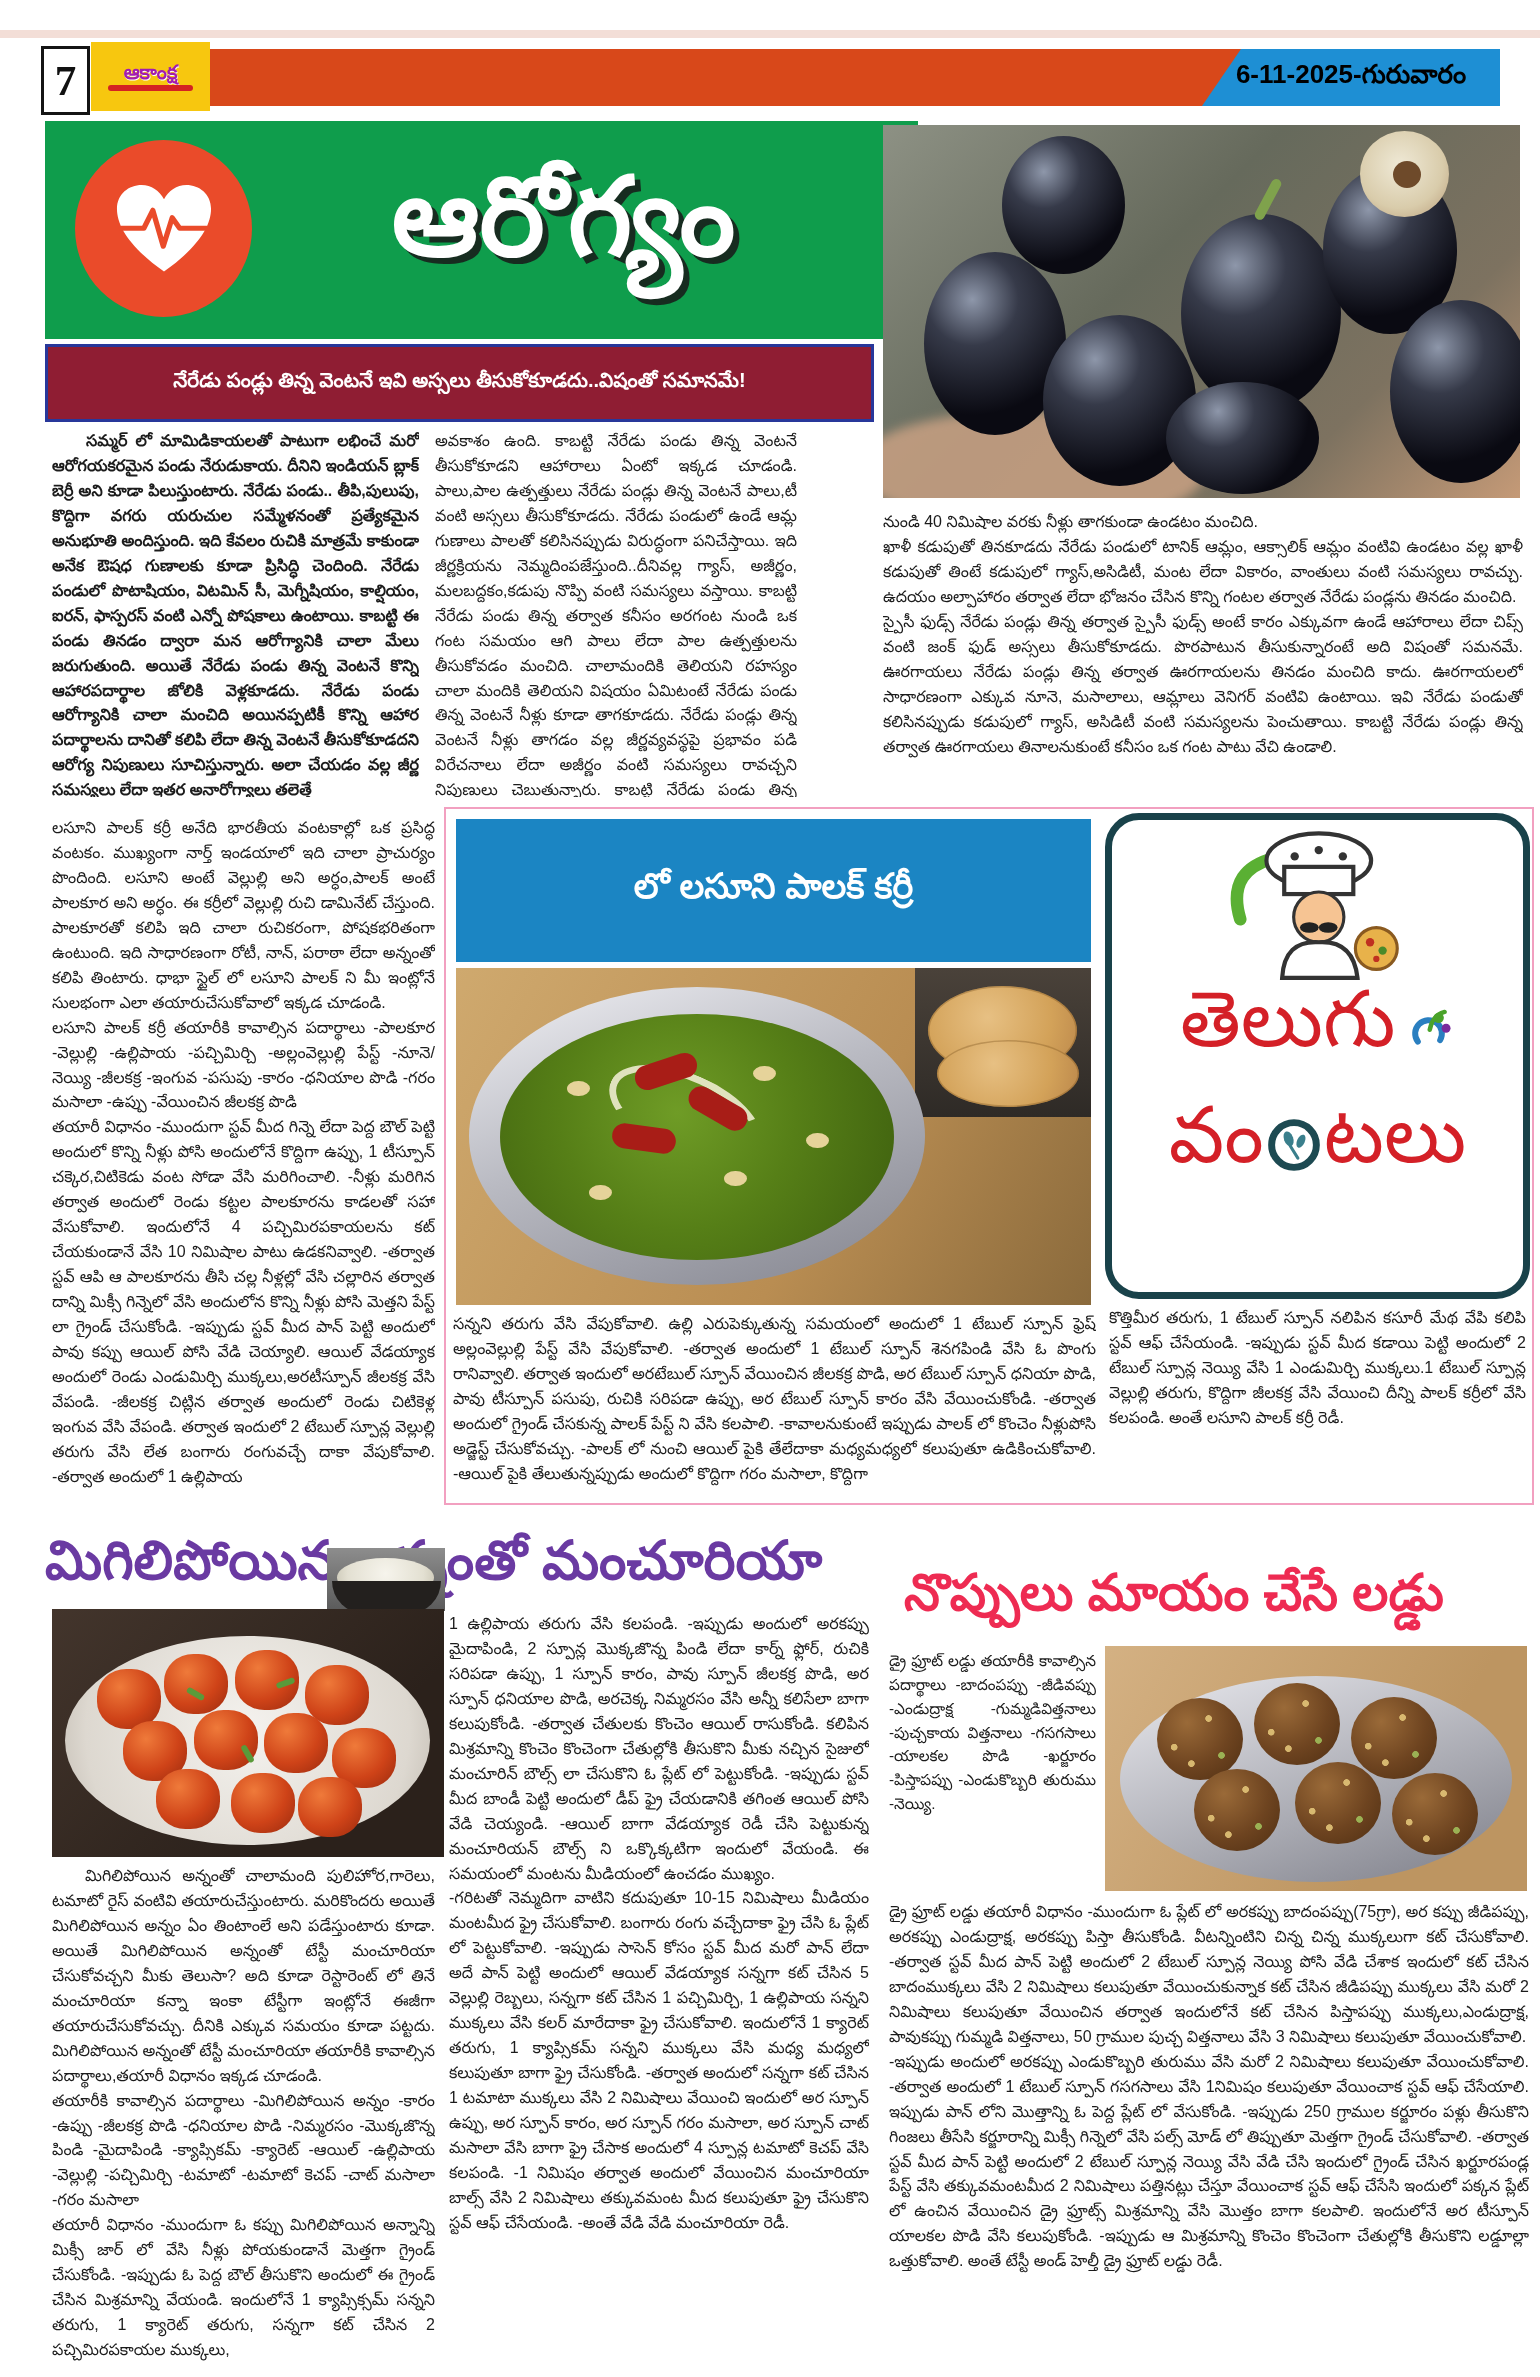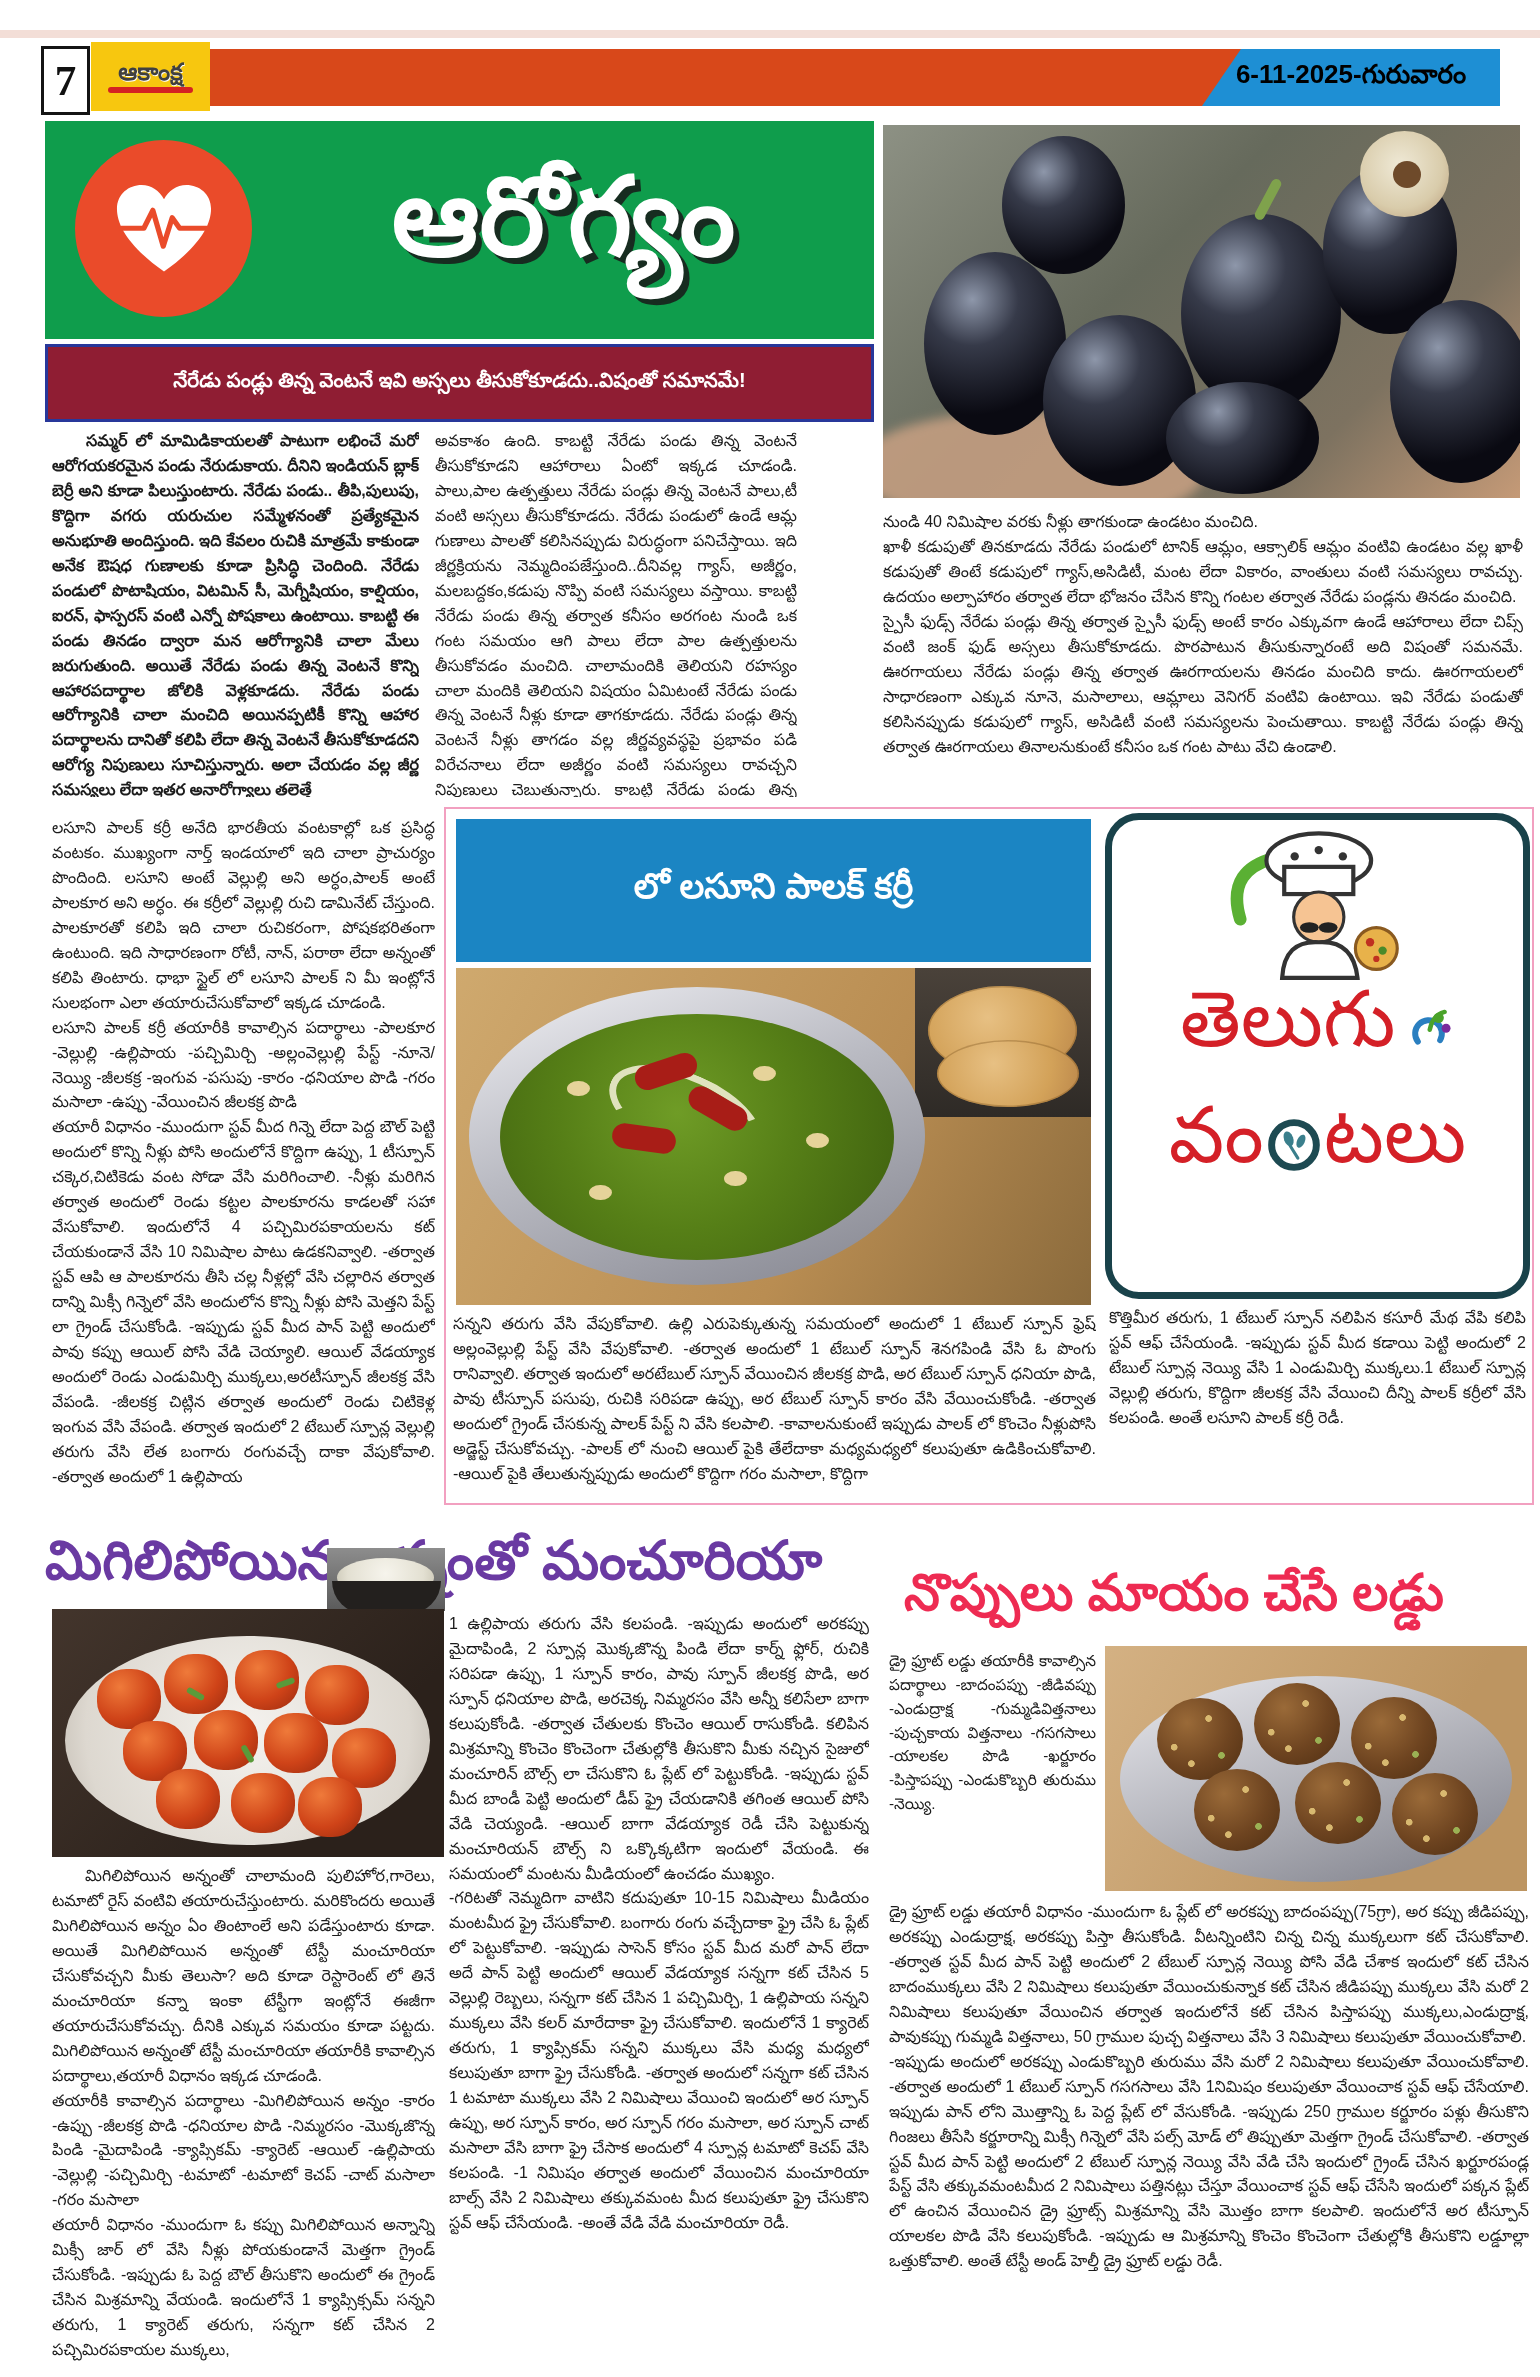--- a/index.html
+++ b/index.html
@@ -5,27 +5,27 @@
   html,body{margin:0;padding:0;background:#e8e8e8;}
   .page{position:relative;width:1541px;height:2377px;background:#ffffff;overflow:hidden;
         font-family:"Liberation Sans","DejaVu Sans",sans-serif;color:#1b1b1b;}
   
   .topline{position:absolute;left:0;top:30px;width:1541px;height:7.5px;background:#f3ded7;}
   .pageno{position:absolute;left:41px;top:46px;width:43px;height:63px;background:#fff;border:3px solid #141414;
           display:flex;align-items:center;justify-content:center;font:600 43px "Liberation Serif",serif;color:#111;}
   .orangebar{position:absolute;left:91px;top:49px;width:1163px;height:57px;background:#d8481a;}
   .logobox{position:absolute;left:91px;top:42px;width:119px;height:69px;background:#f7c70f;
            display:flex;flex-direction:column;align-items:center;justify-content:center;z-index:3;}
-  .brand{color:#404040;font-weight:bold;font-size:24px;line-height:1;text-shadow:0.7px 0.7px 0 #ffffff;}
+  .brand{color:#a21caf;font-weight:bold;font-size:20px;line-height:1;text-shadow:0.7px 0.7px 0 #ffffff;}
   .brandbar{width:72%;height:6.7px;background:#d42222;border-radius:3px;margin-top:3px;}
   .dateband{position:absolute;left:1202px;top:49px;width:298px;height:57px;background:#1e8fd4;
             clip-path:polygon(39px 0,100% 0,100% 100%,0 100%);display:flex;align-items:center;justify-content:center;z-index:2;}
   .dateband span{color:#000000;font-size:26px;font-weight:bold;}
   
-  .greenbox{position:absolute;left:45px;top:121px;width:829px;height:218px;background:#0f9d4c;}
+  .greenbox{position:absolute;left:45px;top:121px;width:829px;height:218px;background:#0f9d4c;padding-left:44px;}
   .redcircle{position:absolute;left:30px;top:19.4px;width:177px;height:177px;background:#ea4b2a;border-radius:50%;
              display:flex;align-items:center;justify-content:center;}
   .health-title{position:absolute;left:216px;top:0px;width:605px;height:100%;display:flex;align-items:center;justify-content:center;
                 color:#fff;font-size:110px;font-weight:bold;text-shadow:6px 6px 0 rgba(25,25,25,.85);}
   
   .jamun{position:absolute;left:883px;top:125px;width:637px;height:373px;overflow:hidden;
          background:linear-gradient(135deg,#8d9184 0%,#666a5c 40%,#7d7260 75%,#c59a77 100%);}
   .fruit{position:absolute;border-radius:50%;
          background:radial-gradient(circle at 34% 26%,#8e97aa 0%,#363a49 28%,#0a0a12 70%);}
   .stem{position:absolute;width:10.4px;height:45px;background:#7fa24c;border-radius:5.2px;}

